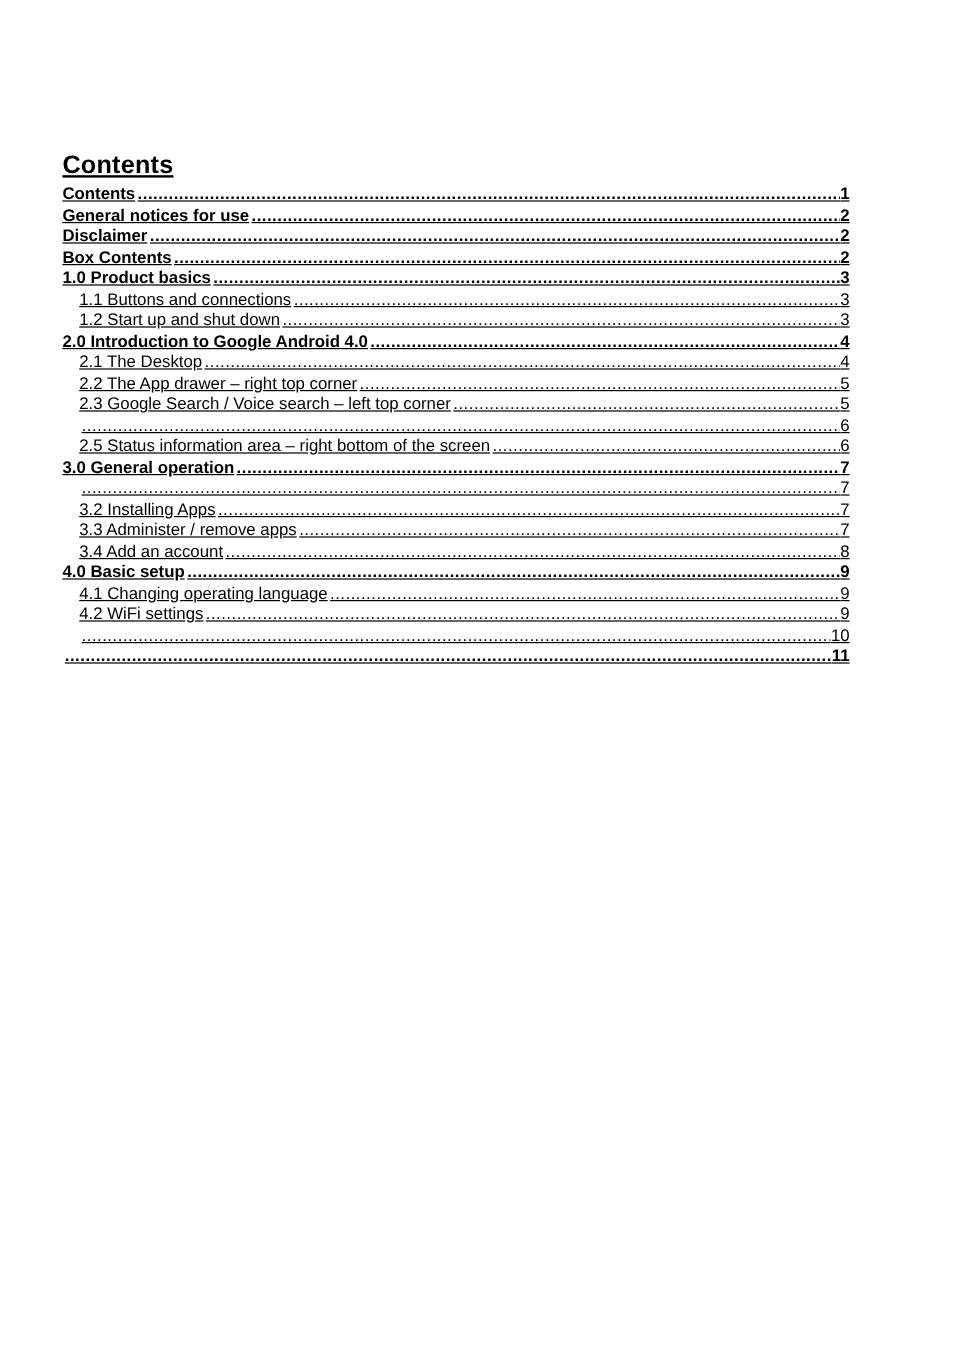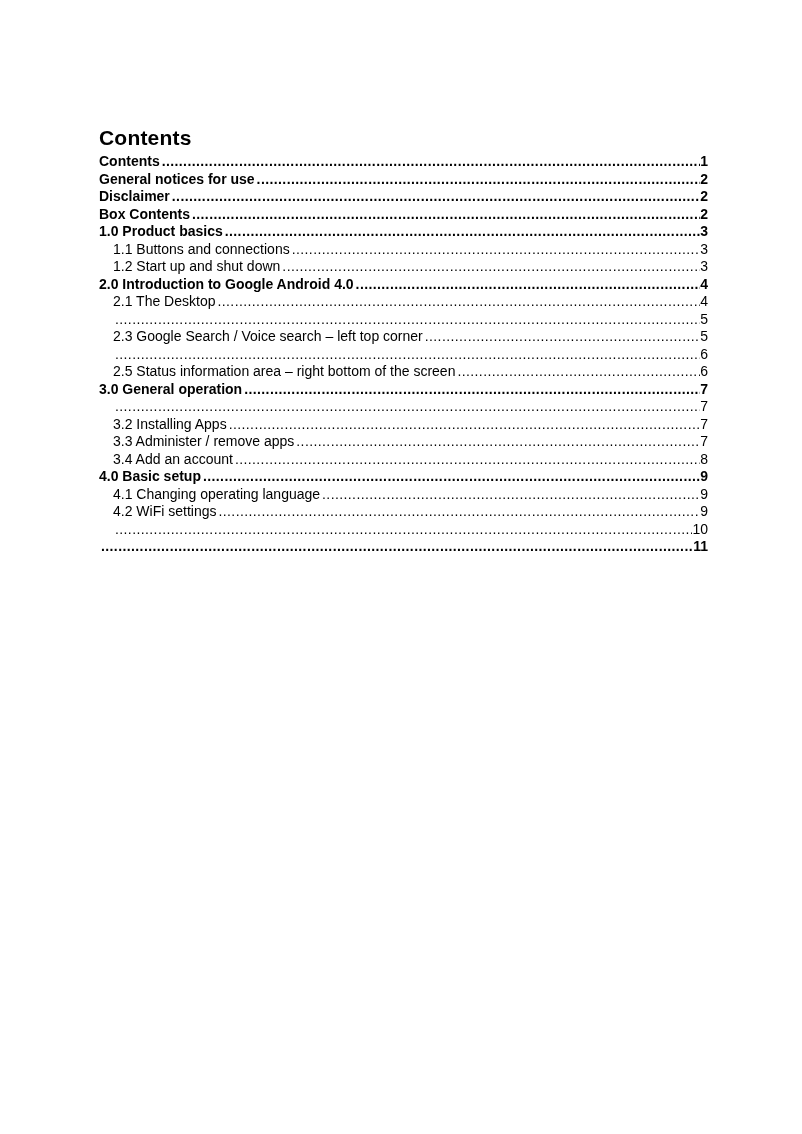--- a/index.html
+++ b/index.html
@@ -8,21 +8,22 @@
     width: 802px;
     height: 1134px;
     font-family: "Liberation Sans", "DejaVu Sans", sans-serif;
     color: #000000;
     overflow: hidden;
   }
   .page {
     width: 802px;
     height: 1134px;
     background: #ffffff;
-    padding: 125px 94px 0 99px;
+    padding: 125px 94px 0 52px;
+    text-decoration: underline;
   }
   .doc-title {
     font-size: 21px;
     font-weight: bold;
     line-height: 26px;
     margin-bottom: 2px;
     letter-spacing: 0.2px;
   }
   .toc-group { margin-top: 0; }
   .toc-group:first-child { margin-top: 0; }
@@ -97,20 +98,21 @@
           <span class="toc-label">2.0 Introduction to Google Android 4.0</span>
           <span class="toc-dots">............................................................................................................................................................................................................................................................................................................</span>
           <span class="toc-page">4</span>
         </div>
         <div class="toc-row level-1">
           <span class="toc-label">2.1 The Desktop</span>
           <span class="toc-dots">............................................................................................................................................................................................................................................................................................................</span>
           <span class="toc-page">4</span>
         </div>
         <div class="toc-row level-1">
+          <span class="toc-label">2.2 The App drawer – right top corner</span>
           <span class="toc-dots">............................................................................................................................................................................................................................................................................................................</span>
           <span class="toc-page">5</span>
         </div>
         <div class="toc-row level-1">
           <span class="toc-label">2.3 Google Search / Voice search – left top corner</span>
           <span class="toc-dots">............................................................................................................................................................................................................................................................................................................</span>
           <span class="toc-page">5</span>
         </div>
         <div class="toc-row level-1">
           <span class="toc-dots">............................................................................................................................................................................................................................................................................................................</span>

